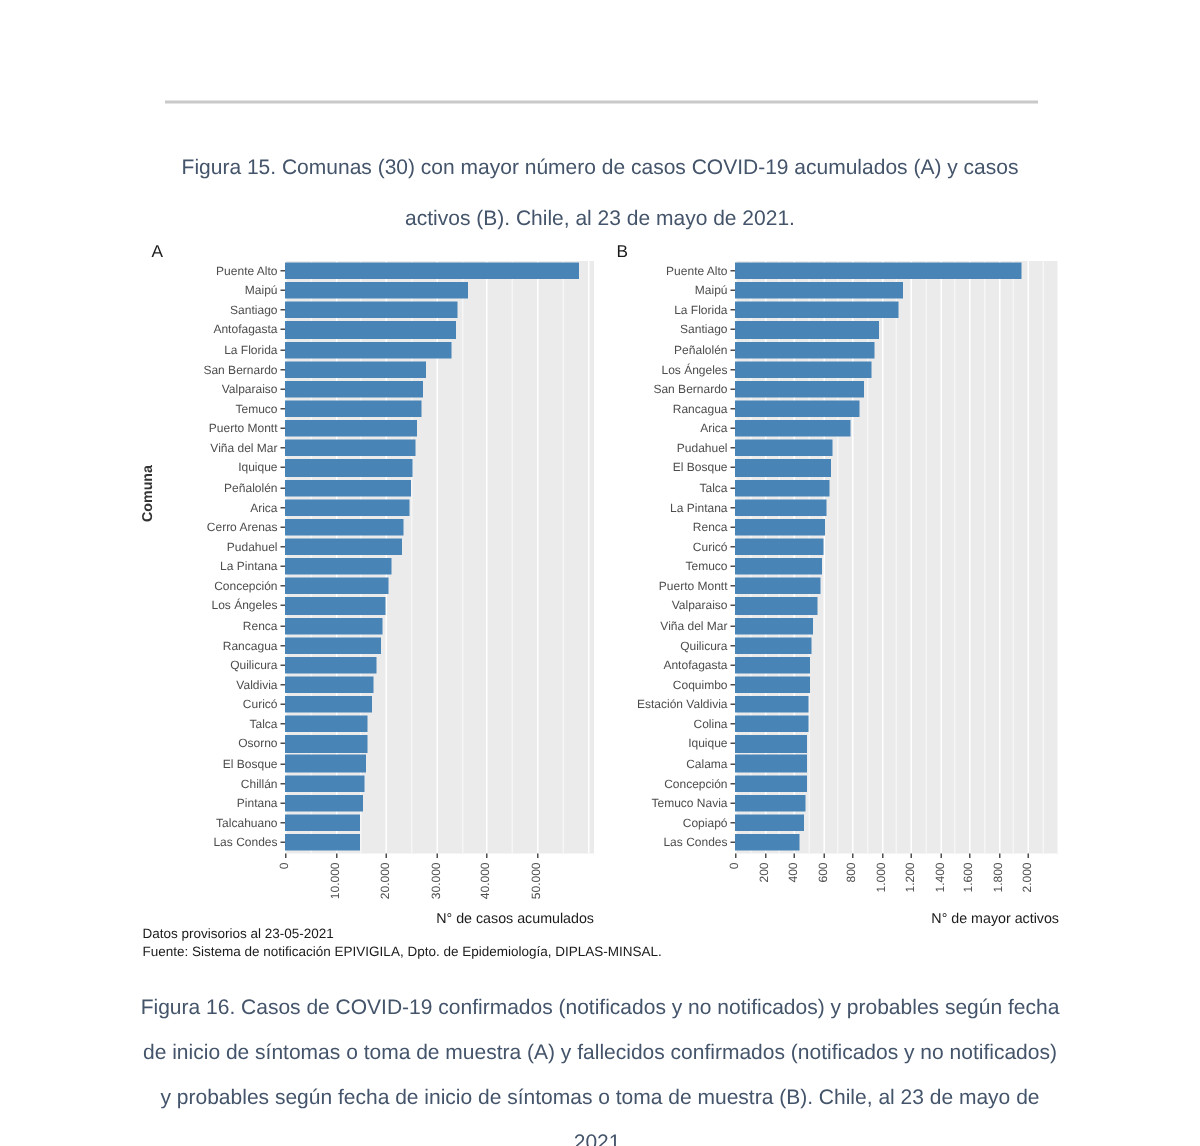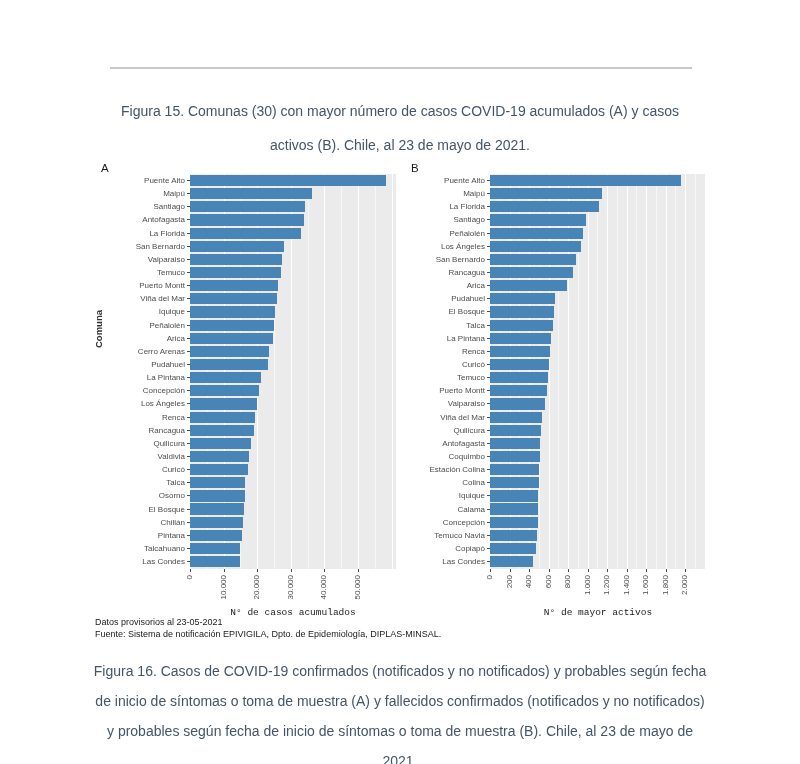--- a/index.html
+++ b/index.html
@@ -43,21 +43,21 @@
   .bars { position:absolute; inset:0; display:flex; flex-direction:column; }
   .brow { height:13.15px; display:flex; align-items:center; }
   .bar { height:11.2px; background:#4884b5; }
 
   .xaxis { position:absolute; height:42px; }
   .chart-a .xaxis { top:408.5px; left:95px; width:206px; }
   .chart-b .xaxis { top:408.5px; left:85px; width:216px; }
   .xtickmark { position:absolute; top:0; width:1px; height:3px; background:#4d4d4d; }
   .xtlabel { position:absolute; top:6px; writing-mode:vertical-rl; transform:rotate(180deg);
              font-size:8px; color:#4d4d4d; white-space:nowrap; }
-  .xaxis-title { position:absolute; text-align:center; font-size:9.5px; color:#1a1a1a;font-family:Liberation Mono, monospace; }
+  .xaxis-title { position:absolute; text-align:right; font-size:9.5px; color:#1a1a1a; }
   .chart-a .xaxis-title { top:447px; left:95px; width:206px; }
   .chart-b .xaxis-title { top:447px; left:85px; width:216px; }
 
   .ylab-vert { position:absolute; left:-2px; top:150px; writing-mode:vertical-rl;
                transform:rotate(180deg); font-size:9.5px; font-weight:bold; color:#333; }
 
   
   .footnote { position:absolute; left:95px; top:617px; font-size:9px; line-height:11.5px; color:#1a1a1a; }
 </style>
 </head>
@@ -406,21 +406,21 @@
           </div>
           <div class="yrow">
             <span class="ylabel">Antofagasta</span>
             <span class="ytick"></span>
           </div>
           <div class="yrow">
             <span class="ylabel">Coquimbo</span>
             <span class="ytick"></span>
           </div>
           <div class="yrow">
-            <span class="ylabel">Estación Colina</span>
+            <span class="ylabel">Estación Valdivia</span>
             <span class="ytick"></span>
           </div>
           <div class="yrow">
             <span class="ylabel">Colina</span>
             <span class="ytick"></span>
           </div>
           <div class="yrow">
             <span class="ylabel">Iquique</span>
             <span class="ytick"></span>
           </div>

